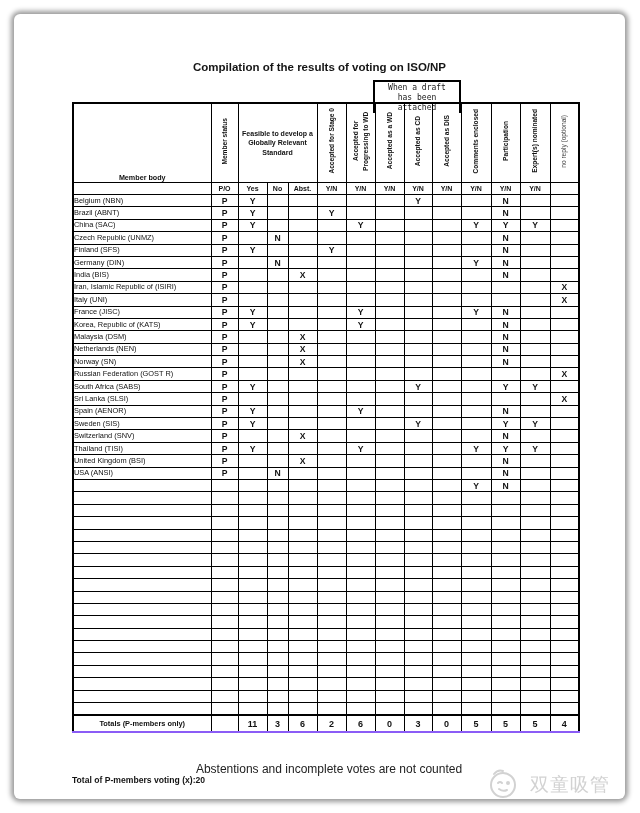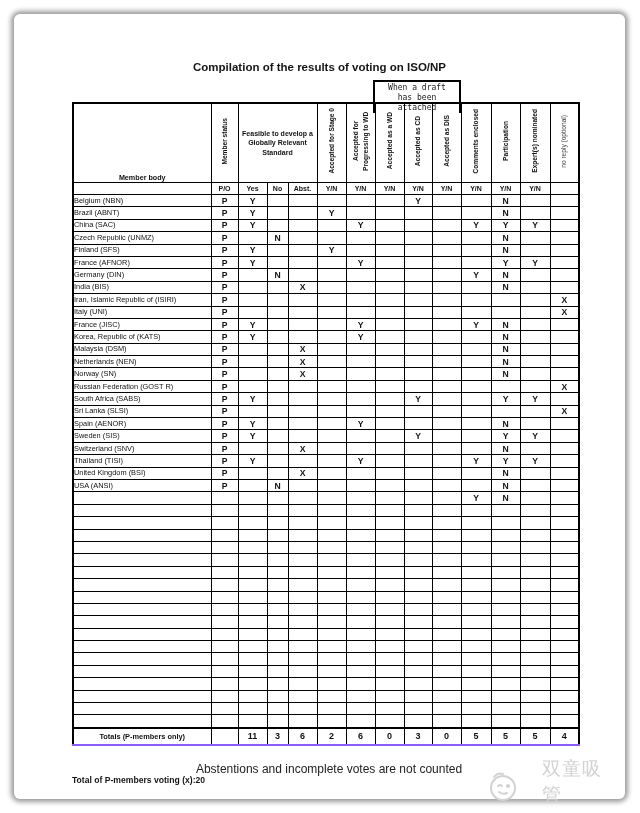--- a/index.html
+++ b/index.html
@@ -78,21 +78,21 @@
   .note{
     position:absolute;left:62px;top:748px;width:506px;
     text-align:center;font-size:12px;color:#222;
   }
   .total-voting{
     position:absolute;left:58px;top:761px;
     font-size:8.6px;font-weight:bold;color:#151515;
   }
   .watermark{
     position:absolute;left:470px;top:748px;width:135px;height:46px;
-    display:flex;align-items:flex-end;gap:20px;color:#cfcfcf;
+    display:flex;align-items:center;gap:8px;color:#cfcfcf;
   }
   .watermark-text{
     font-size:19px;letter-spacing:1px;color:#d2d2d2;
     font-family:"DejaVu Sans", sans-serif;
   }
 </style>
 </head>
 <body>
 
 <div class="page">
@@ -227,36 +227,20 @@
           <td class="val"></td>
           <td class="val"></td>
           <td class="val"></td>
           <td class="val"></td>
           <td class="val"></td>
           <td class="val">N</td>
           <td class="val"></td>
           <td class="val"></td>
         </tr>
         <tr>
-          <td class="name-cell">France (AFNOR)</td>
-          <td class="val">P</td>
-          <td class="val">Y</td>
-          <td class="val"></td>
-          <td class="val"></td>
-          <td class="val"></td>
-          <td class="val">Y</td>
-          <td class="val"></td>
-          <td class="val"></td>
-          <td class="val"></td>
-          <td class="val"></td>
-          <td class="val">Y</td>
-          <td class="val">Y</td>
-          <td class="val"></td>
-        </tr>
-        <tr>
           <td class="name-cell">Germany (DIN)</td>
           <td class="val">P</td>
           <td class="val"></td>
           <td class="val">N</td>
           <td class="val"></td>
           <td class="val"></td>
           <td class="val"></td>
           <td class="val"></td>
           <td class="val"></td>
           <td class="val"></td>

